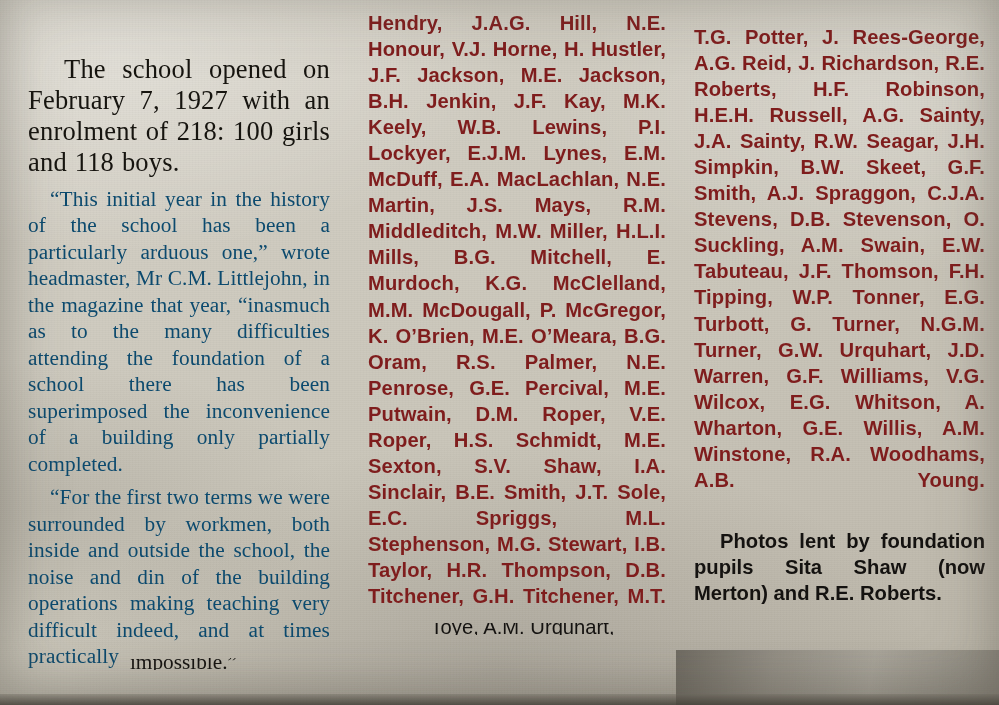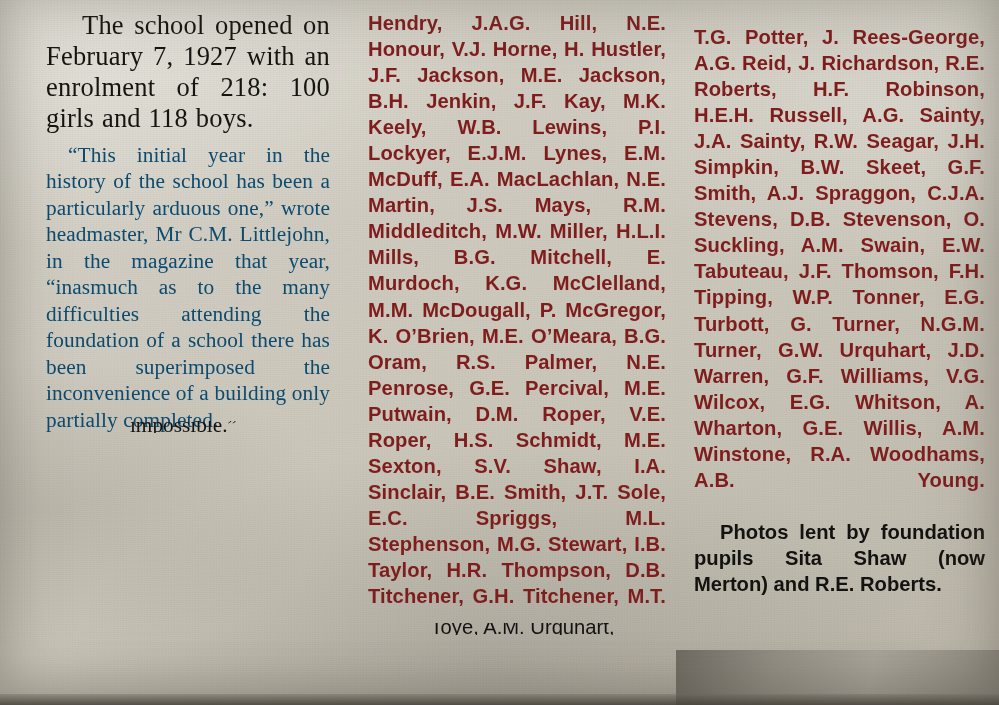--- a/index.html
+++ b/index.html
@@ -61,21 +61,21 @@
     position: absolute;
     inset: 0;
     display: flex;
     flex-direction: row;
     align-items: flex-start;
   }
   .col {
     position: relative;
     box-sizing: border-box;
   }
-  #col1 { width: 352px; padding: 10px 22px 0 46px; }
+  #col1 { width: 352px; padding: 10px 22px 0 28px; margin-top: 44px; }
   #col2 { width: 326px; padding: 10px 12px 0 16px; }
   #col3 { width: 321px; padding: 24px 14px 0 16px; }
 
   p {
     margin: 0 0 0 0;
     color: #191714;
     -webkit-font-smoothing: none;
   }
 
   
@@ -114,20 +114,21 @@
     display: inline-block;
     width: 100%;
   }
   .caption {
     font-family: "Liberation Sans", sans-serif;
     font-weight: 700;
     font-size: 20.2px;
     line-height: 1.29;
     text-align: justify;
     color: #141210;
+    margin-top: 9px;
     text-indent: 26px;
   }
   .cut-off {
     position: absolute;
     left: 27px;
     right: 12px;
     bottom: 0;
     height: 12px;
     overflow: hidden;
     text-align: center;
@@ -159,20 +160,21 @@
 
 <div id="page">
   <div id="paper"></div>
   <div id="grain"></div>
 
   <div class="columns">
 
     <div class="col" id="col1">
       <p class="lead">The school opened on February 7, 1927 with an enrolment of 218: 100 girls and 118 boys.</p>
       <p class="body1">“This initial year in the history of the school has been a particularly arduous one,” wrote headmaster, Mr C.M. Littlejohn, in the magazine that year, “inasmuch as to the many difficulties attending the foundation of a school there has been superimposed the inconvenience of a building only partially completed.</p>
+      <p class="body1">“For the first two terms we were surrounded by workmen, both inside and outside the school, the noise and din of the building operations making teaching very difficult indeed, and at times practically</p>
       <div class="cut-off cut-off-serif">
         <span>impossible.”</span>
       </div>
     </div>
 
     <div class="col" id="col2">
       <p class="namelist last-justify">Hendry, J.A.G. Hill, N.E. Honour, V.J. Horne, H. Hustler, J.F. Jackson, M.E. Jackson, B.H. Jenkin, J.F. Kay, M.K. Keely, W.B. Lewins, P.I. Lockyer, E.J.M. Lynes, E.M. McDuff, E.A. MacLachlan, N.E. Martin, J.S. Mays, R.M. Middleditch, M.W. Miller, H.L.I. Mills, B.G. Mitchell, E. Murdoch, K.G. McClelland, M.M. McDougall, P. McGregor, K. O’Brien, M.E. O’Meara, B.G. Oram, R.S. Palmer, N.E. Penrose, G.E. Percival, M.E. Putwain, D.M. Roper, V.E. Roper, H.S. Schmidt, M.E. Sexton, S.V. Shaw, I.A. Sinclair, B.E. Smith, J.T. Sole, E.C. Spriggs, M.L. Stephenson, M.G. Stewart, I.B. Taylor, H.R. Thompson, D.B. Titchener, G.H. Titchener, M.T.</p>
       <div class="cut-off">
         <span>Toye, A.M. Urquhart,</span>
       </div>

